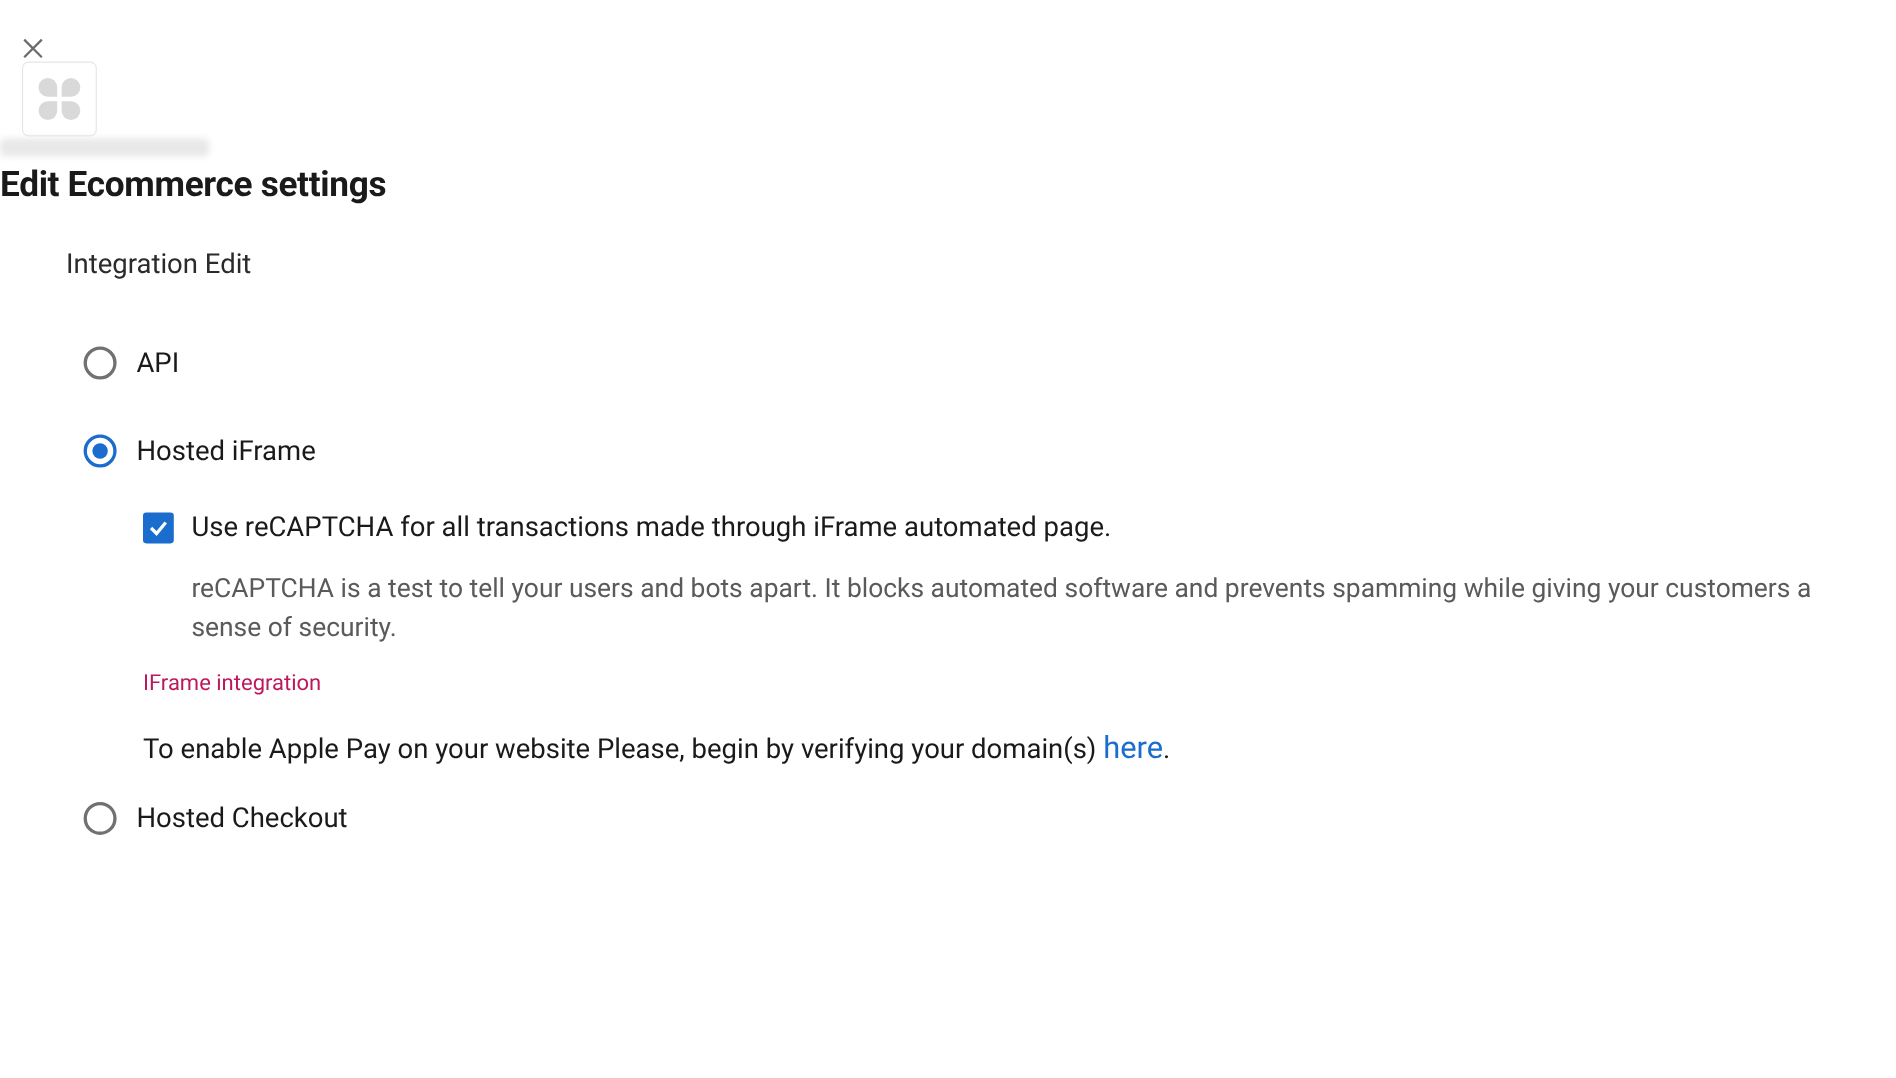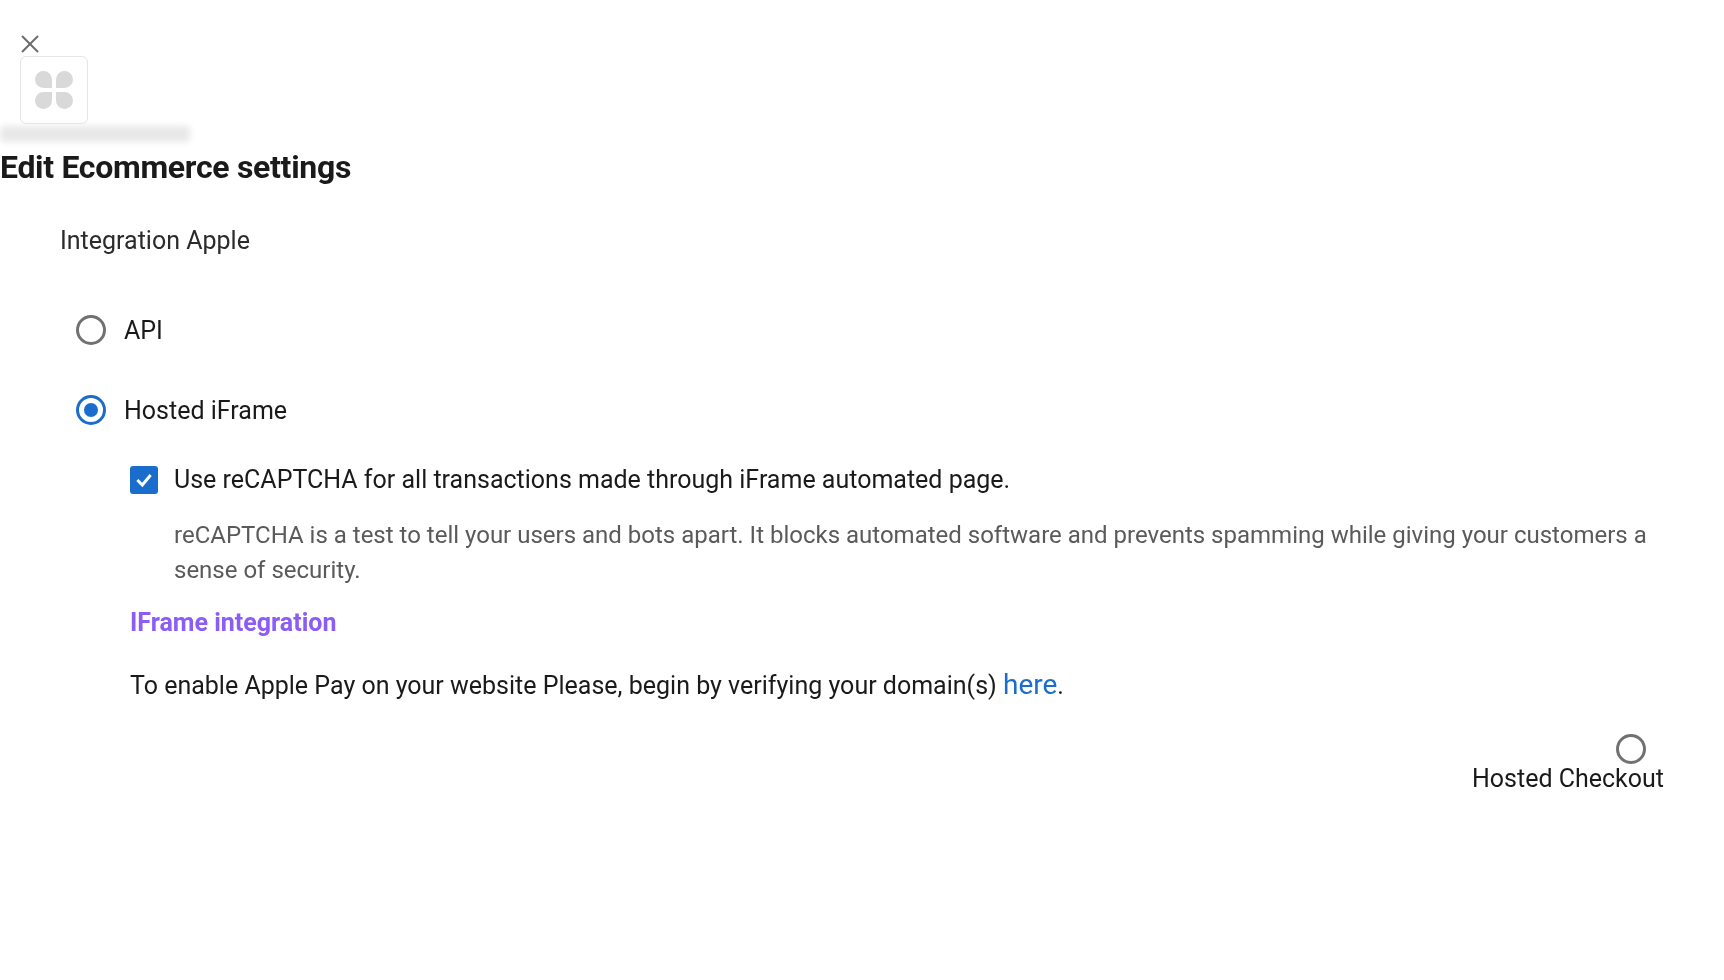--- a/index.html
+++ b/index.html
@@ -91,21 +91,20 @@
       margin-bottom: 60px;
     }
     .radio-row {
       display: flex;
       align-items: flex-end;
       margin-bottom: 50px;
       margin-left: 16px;
     }
     .radio-row.hosted-checkout {
       margin-top: 30px;
-      flex-direction: column;
     }
     .radio {
       width: 30px;
       height: 30px;
       border: 3px solid #717171;
       border-radius: 50%;
       margin-right: 18px;
       display: flex;
       align-items: center;
       justify-content: center;
@@ -166,23 +165,23 @@
       line-height: 1.45;
       margin-left: 44px;
       margin-bottom: 20px;
       max-width: 1550px;
     }
     .desc-text .link {
       color: #1a6dcc;
       cursor: pointer;
     }
     .iframe-heading {
-      font-size: 25px;
-      font-weight: 700;
-      color: #8b5cf6;
+      font-size: 20px;
+      font-weight: 400;
+      color: #be185d;
       margin-left: 0;
       margin-top: 4px;
       margin-bottom: 28px;
     }
     .iframe-desc {
       font-size: 25px;
       color: #1a1a1a;
       margin-left: 0;
       line-height: 1.4;
     }
@@ -210,21 +209,21 @@
       <div class="dot d4"></div>
     </div>
   </div>
   <div class="title-block">
     <div class="blur-line"></div>
     <div class="page-title">Edit Ecommerce settings</div>
   </div>
 </div>
 
 <div class="content">
-  <div class="section-label">Integration Apple</div>
+  <div class="section-label">Integration Edit</div>
 
   <div class="radio-row">
     <div class="radio"></div>
     <div class="radio-label">API</div>
   </div>
 
   <div class="radio-row">
     <div class="radio selected"></div>
     <div class="radio-label">Hosted iFrame</div>
   </div>

